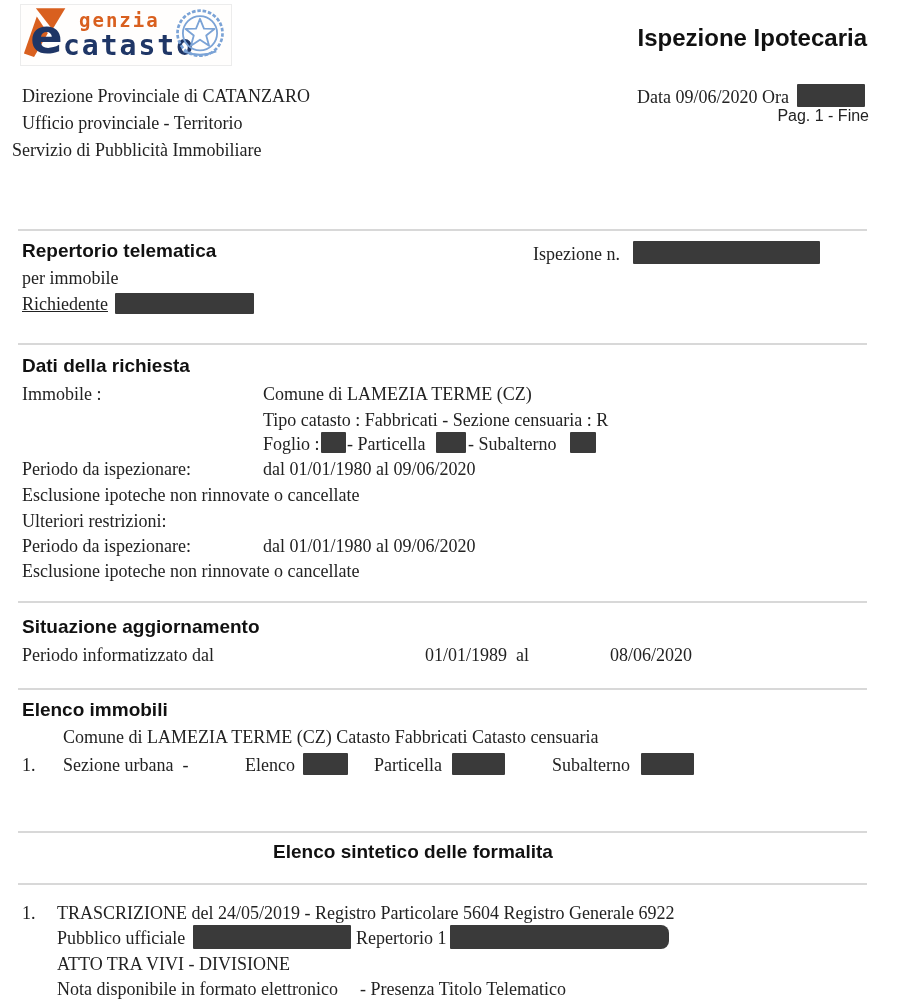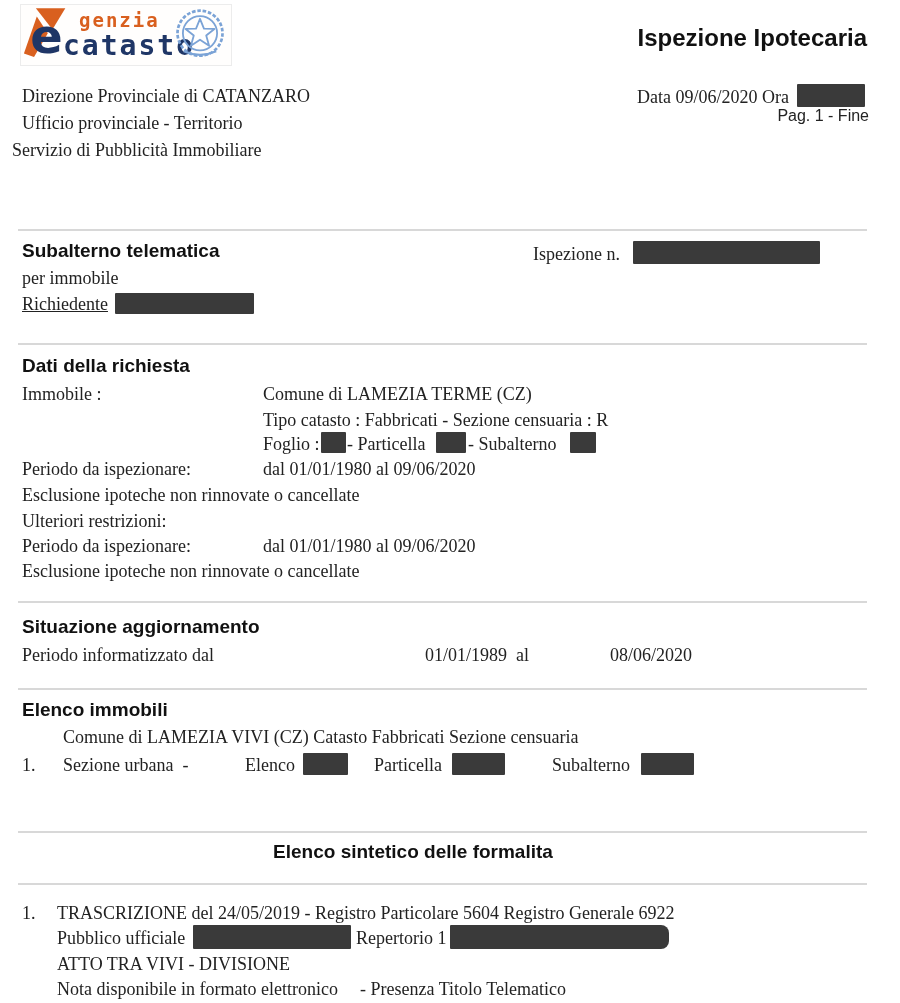--- a/index.html
+++ b/index.html
@@ -44,21 +44,21 @@
   <div class="t serif" style="left:22px;top:86px;">Direzione Provinciale di CATANZARO</div>
   <div class="t serif" style="left:22px;top:113px;">Ufficio provinciale - Territorio</div>
   <div class="t serif" style="left:12px;top:140px;">Servizio di Pubblicità Immobiliare</div>
 
   <div class="t h1" style="right:33px;top:24px;">Ispezione Ipotecaria</div>
   <div class="t serif" style="left:637px;top:87px;">Data 09/06/2020 Ora</div>
   <div class="redact" style="left:797px;top:84px;width:68px;height:23px;"></div>
   <div class="t pag" style="right:31px;top:106px;">Pag. 1 - Fine</div>
 
   <div class="rule" style="top:229px;"></div>
-  <div class="t h2" style="left:22px;top:240px;">Subalterno telematica</div>
+  <div class="t h2" style="left:22px;top:240px;">Repertorio telematica</div>
   <div class="t serif" style="left:533px;top:244px;">Ispezione n.</div>
   <div class="redact" style="left:633px;top:241px;width:187px;height:23px;"></div>
   <div class="t serif" style="left:22px;top:268px;">per immobile</div>
   <div class="t serif" style="left:22px;top:294px;text-decoration:underline;">Richiedente</div>
   <div class="redact" style="left:115px;top:293px;width:139px;height:21px;"></div>
 
   <div class="rule" style="top:343px;"></div>
   <div class="t h2" style="left:22px;top:355px;">Dati della richiesta</div>
   <div class="t serif" style="left:22px;top:384px;">Immobile :</div>
   <div class="t serif" style="left:263px;top:384px;">Comune di LAMEZIA TERME (CZ)</div>
@@ -80,21 +80,21 @@
   <div class="t serif" style="left:22px;top:561px;">Esclusione ipoteche non rinnovate o cancellate</div>
 
   <div class="rule" style="top:601px;"></div>
   <div class="t serif" style="left:22px;top:645px;">Periodo informatizzato dal</div>
   <div class="t h2" style="left:22px;top:616px;">Situazione aggiornamento</div>
   <div class="t serif" style="left:425px;top:645px;">01/01/1989  al</div>
   <div class="t serif" style="left:610px;top:645px;">08/06/2020</div>
 
   <div class="rule" style="top:688px;"></div>
   <div class="t h2" style="left:22px;top:699px;">Elenco immobili</div>
-  <div class="t serif" style="left:63px;top:727px;">Comune di LAMEZIA VIVI (CZ) Catasto Fabbricati Sezione censuaria</div>
+  <div class="t serif" style="left:63px;top:727px;">Comune di LAMEZIA TERME (CZ) Catasto Fabbricati Catasto censuaria</div>
 
   <div class="t serif" style="left:22px;top:755px;">1.</div>
   <div class="t serif" style="left:63px;top:755px;">Sezione urbana  -</div>
   <div class="t serif" style="left:245px;top:755px;">Elenco</div>
   <div class="redact" style="left:303px;top:753px;width:45px;height:22px;"></div>
   <div class="t serif" style="left:374px;top:755px;">Particella</div>
   <div class="redact" style="left:452px;top:753px;width:53px;height:22px;"></div>
   <div class="t serif" style="left:552px;top:755px;">Subalterno</div>
   <div class="redact" style="left:641px;top:753px;width:53px;height:22px;"></div>
 

